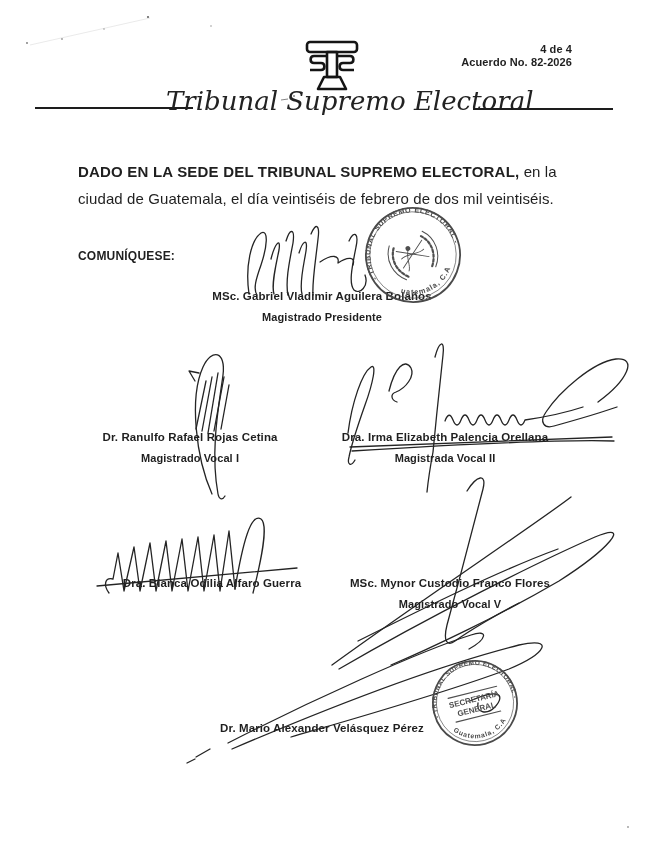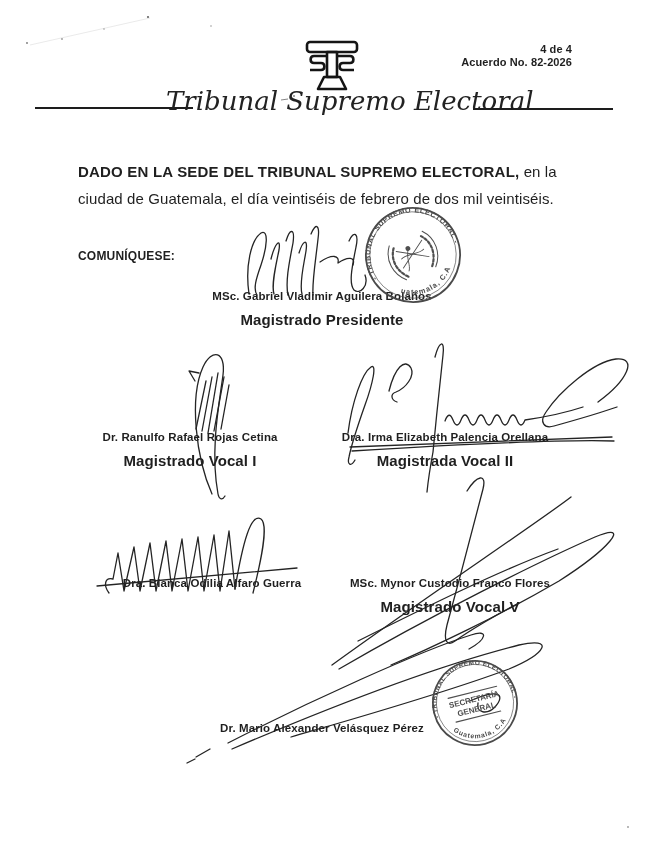--- a/index.html
+++ b/index.html
@@ -25,21 +25,21 @@
     position:absolute;left:78px;top:133px;width:516px;
     font-size:15px;line-height:27px;letter-spacing:.1px;margin-top:25px;
   }
   .body-par b{letter-spacing:.2px;}
   .comuniquese{
     position:absolute;left:78px;top:201px;
     font-size:12px;font-weight:bold;letter-spacing:.2px;margin-top:48px;
   }
   .sig-block{position:absolute;text-align:center;z-index:1;}
   .sig-name{font-size:11.5px;font-weight:bold;letter-spacing:.1px;}
-  .sig-title{font-size:15px;font-weight:bold;margin-top:9px;letter-spacing:.1px;}
+  .sig-title{font-size:11px;font-weight:bold;margin-top:9px;letter-spacing:.1px;}
   .b1{left:162px;top:290px;width:320px;}
   .b2{left:40px; top:431px;width:300px;}
   .b3{left:295px;top:431px;width:300px;}
   .b4{left:62px; top:577px;width:300px;}
   .b5{left:300px;top:577px;width:300px;}
   .b6{left:172px;top:722px;width:300px;}
   .overlay{position:absolute;left:0;top:0;width:665px;height:862px;z-index:2;pointer-events:none;}
   .sig-stroke{fill:none;stroke:#242424;stroke-width:1.3;stroke-linecap:round;stroke-linejoin:round;}
   .seal-ring{fill:none;stroke:#4a4a4a;}
   .seal-stroke{fill:none;stroke:#4f4f4f;stroke-linecap:round;stroke-linejoin:round;}

